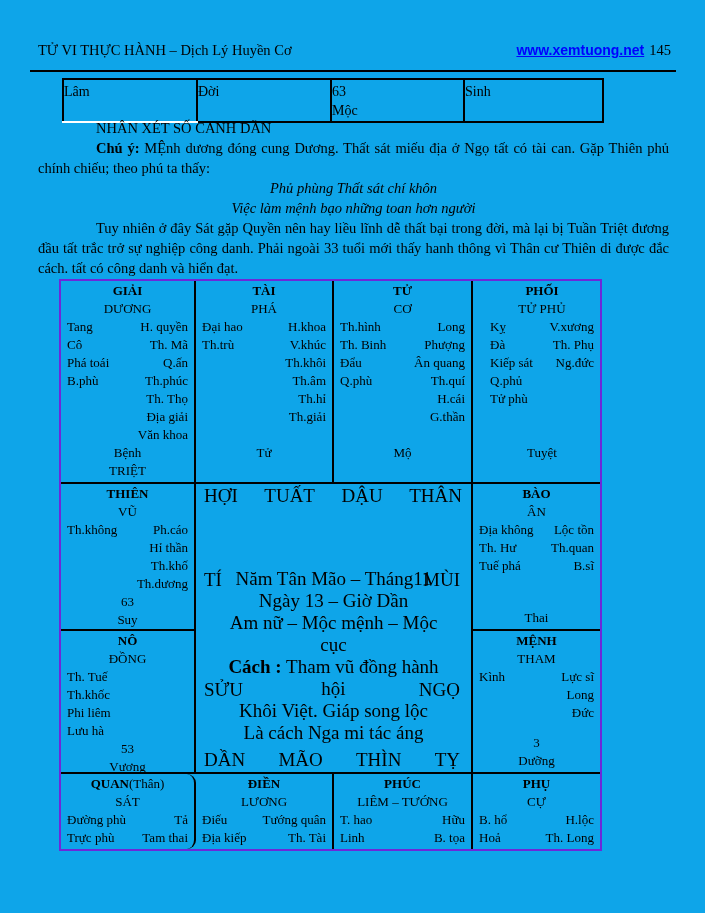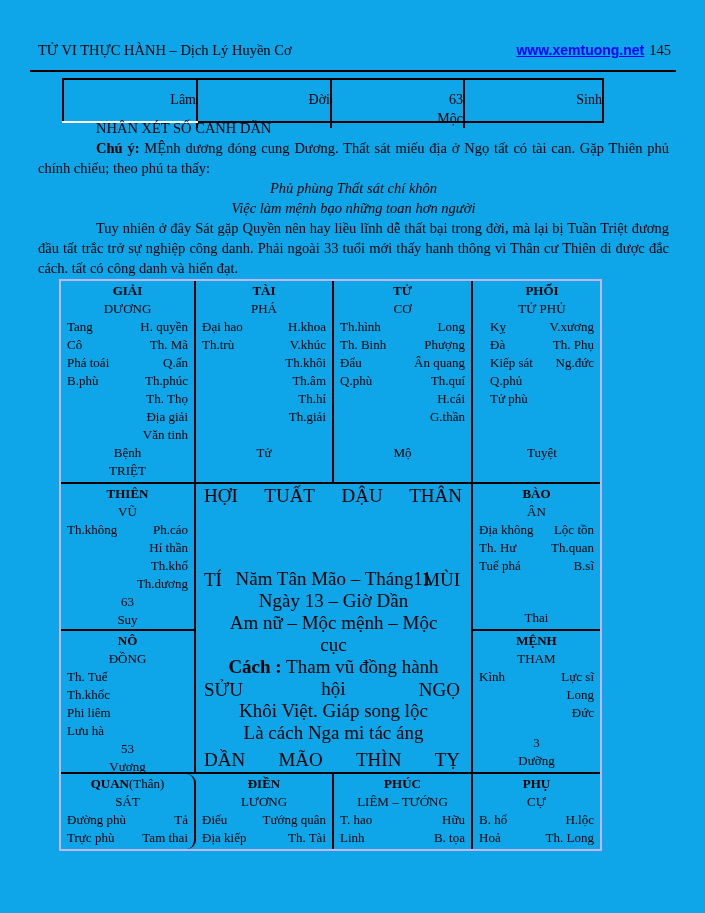--- a/index.html
+++ b/index.html
@@ -13,30 +13,30 @@
        justify-content:space-between;align-items:baseline;font-size:14.5px;}
   .hdr-right{white-space:nowrap;}
   .hdr a{color:#0000ff;font-weight:bold;text-decoration:underline;
          font-family:"Liberation Sans","DejaVu Sans",sans-serif;font-size:14px;}
   .hdr-page{margin-left:5px;}
   .rule{position:absolute;top:70px;left:30px;width:646px;border-top:2px solid #000;}
   
   .ttable{position:absolute;top:78px;left:62px;width:538px;height:41px;
           border:2px solid #000;box-sizing:content-box;display:grid;
           grid-template-columns:134px 134px 133px 137px;font-size:14px;}
-  .ttable .tc{border-right:2px solid #000;text-align:right;padding-top:10px;line-height:19px;}
+  .ttable .tc{border-right:2px solid #000;text-align:left;padding-top:2px;line-height:19px;}
   .ttable .tc:last-child{border-right:none;}
   .lam-gap{position:absolute;left:-2px;bottom:-2px;width:136px;height:2px;background:#fff;}
   
   .intro{position:absolute;top:118px;left:38px;width:631px;font-size:14.5px;line-height:20px;}
   .intro .heading{margin-left:58px;}
   .intro p{margin:0;text-align:justify;text-indent:58px;}
   .intro .verse{text-align:center;font-style:italic;text-indent:0;}
   
-  .chart{position:absolute;top:279px;left:59px;border:2px solid #c4b5fd;
+  .chart{position:absolute;top:279px;left:59px;border:2px solid #6d28d9;
          display:grid;grid-template-columns:135px 138px 139px 127px;
          grid-template-rows:203px 147px 143px 75px;
          font-size:13px;line-height:18px;}
   .cell{border-right:2px solid #000;border-bottom:2px solid #000;box-sizing:border-box;
         display:flex;flex-direction:column;padding:1px 6px 2px;overflow:hidden;}
   .no-r{border-right:none;}
   .no-b{border-bottom:none;}
   .t{text-align:center;font-weight:bold;}
   .t .tsuf{font-weight:normal;}
   .m{text-align:center;}
@@ -133,21 +133,21 @@
           <div class="sr">
             <span class="s-l"></span>
             <span class="s-r">Th. Thọ</span>
           </div>
           <div class="sr">
             <span class="s-l"></span>
             <span class="s-r">Địa giải</span>
           </div>
           <div class="sr">
             <span class="s-l"></span>
-            <span class="s-r">Văn tinh</span>
+            <span class="s-r">Văn khoa</span>
           </div>
         </div>
       <div class="sp"></div>
       <div class="num"></div>
       <div class="stage">Bệnh</div>
       <div class="x">TRIỆT</div>
     </div>
 
     <div class="cell c-tai r1">
       <div class="t"><span>TÀI</span><span class="tsuf"></span></div>

